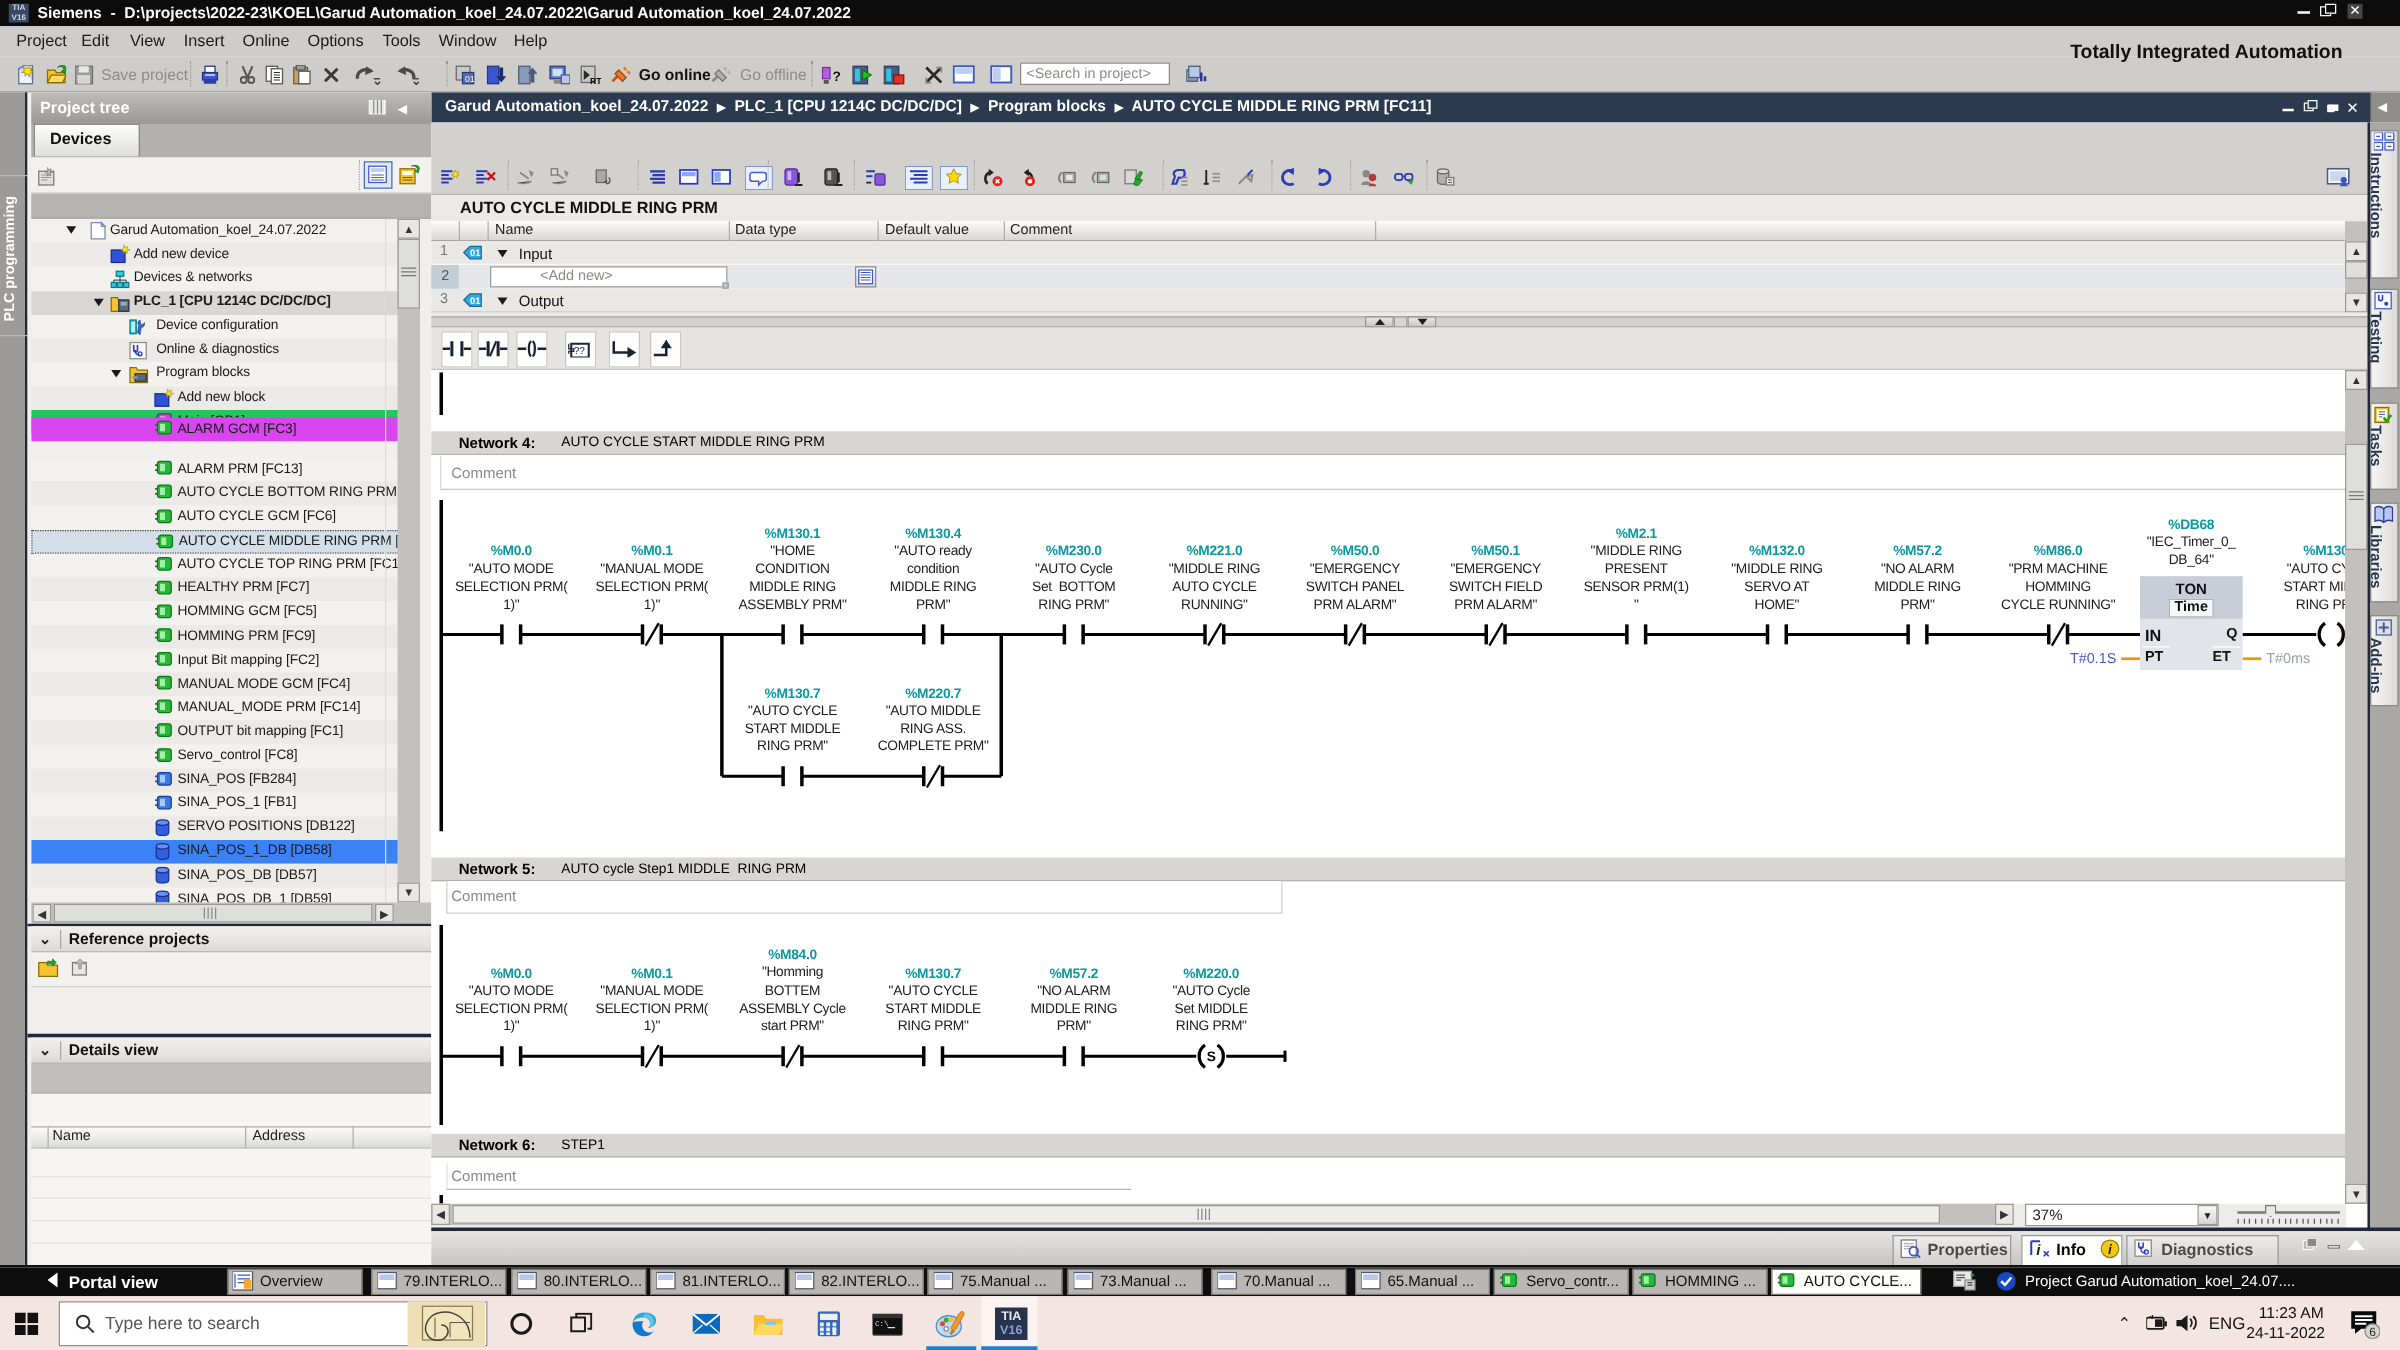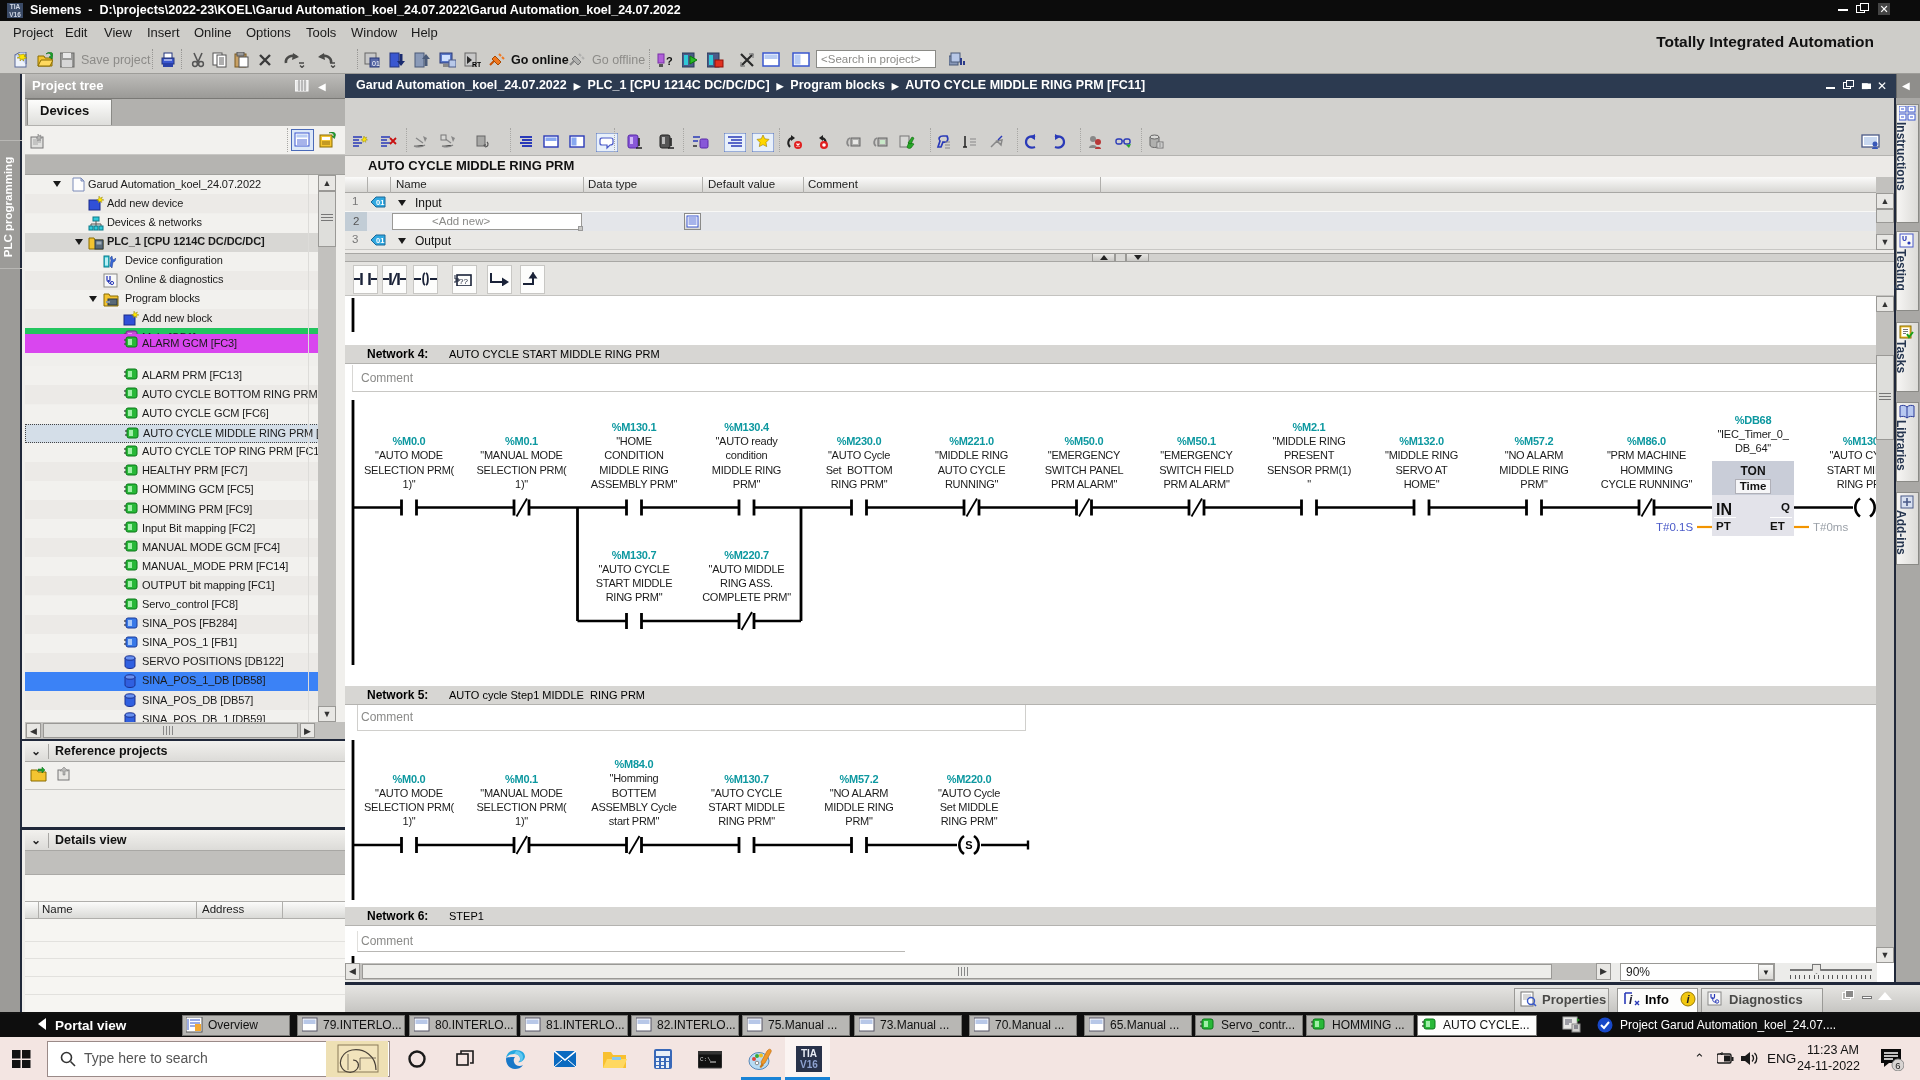--- a/index.html
+++ b/index.html
@@ -832,39 +832,39 @@
 <div class="lbl" style="left:684.5px;top:771.5px"><span class="addr">%M130.7</span><br>"AUTO CYCLE<br>START MIDDLE<br>RING PRM"</div>
 <div class="lbl" style="left:797px;top:771.5px"><span class="addr">%M57.2</span><br>"NO ALARM<br>MIDDLE RING<br>PRM"</div>
 <div class="lbl" style="left:907px;top:771.5px"><span class="addr">%M220.0</span><br>"AUTO Cycle<br>Set MIDDLE<br>RING PRM"</div>
 <div class="lbl" style="left:1691px;top:412.7px"><span class="addr">%DB68</span><br>"IEC_Timer_0_<br>DB_64"</div>
 <div class="lbl" style="left:1803px;top:434px;width:124px;clip-path:inset(0 50px 0 0)"><span class="addr">%M130.7</span><br>"AUTO CYCLE<br>START MIDDLE<br>RING PRM"</div>
 <div style="position:absolute;left:1712px;top:461px;width:82px;height:75px;background:#e3e3ea"></div>
 <div style="position:absolute;left:1712px;top:461px;width:82px;height:34px;background:#c9cdd8"></div>
 <div style="position:absolute;left:1712px;top:464px;width:82px;text-align:center;font-size:12px;font-weight:bold;color:#111">TON</div>
 <div style="position:absolute;left:1735px;top:479px;width:36px;height:15px;background:#f6f6f8;border:1px solid #b0b0b8"></div>
 <div style="position:absolute;left:1735px;top:480px;width:36px;text-align:center;font-size:11.5px;font-weight:bold;color:#111">Time</div>
-<div style="position:absolute;left:1716px;top:501px;font-size:16px;font-weight:bold;color:#111">IN</div>
+<div style="position:absolute;left:1716px;top:501px;font-size:13px;font-weight:bold;color:#111">IN</div>
 <div style="position:absolute;left:1781px;top:501px;font-size:11.5px;font-weight:bold;color:#111">Q</div>
 <div style="position:absolute;left:1716px;top:520px;font-size:11.5px;font-weight:bold;color:#111">PT</div>
 <div style="position:absolute;left:1770px;top:520px;font-size:11.5px;font-weight:bold;color:#111">ET</div>
 <div style="position:absolute;left:1714px;top:516.5px;width:22px;height:1px;background:#fff"></div>
 <div style="position:absolute;left:1770px;top:516.5px;width:22px;height:1px;background:#fff"></div>
 <div style="position:absolute;left:1656px;top:521px;font-size:11.5px;color:#4a5ac8">T#0.1S</div>
 <div style="position:absolute;left:1813px;top:521px;font-size:11.5px;color:#9aa0a8">T#0ms</div>
 <div style="position:absolute;left:345px;top:963px;width:1532px;height:19px;background:#ececea"></div>
 <div style="position:absolute;left:345px;top:963px;width:15px;height:17px;background:#e8e7e4;border:1px solid #9a9996;text-align:center;font-size:9px;color:#333;line-height:15px">◀</div>
 <div style="position:absolute;left:360px;top:963px;width:1236px;height:17px;background:#c2c1be"></div>
 <div style="position:absolute;left:362px;top:964px;width:1190px;height:15px;background:#ededea;border:1px solid #9a9996"></div>
 <div style="position:absolute;left:958px;top:967px;width:1px;height:9px;background:#888"></div>
 <div style="position:absolute;left:961px;top:967px;width:1px;height:9px;background:#888"></div>
 <div style="position:absolute;left:964px;top:967px;width:1px;height:9px;background:#888"></div>
 <div style="position:absolute;left:967px;top:967px;width:1px;height:9px;background:#888"></div>
 <div style="position:absolute;left:1596px;top:963px;width:15px;height:17px;background:#e8e7e4;border:1px solid #9a9996;text-align:center;font-size:9px;color:#333;line-height:15px">▶</div>
 <div style="position:absolute;left:1620px;top:963px;width:155px;height:18px;background:#fff;border:1px solid #9a9996"></div>
-<div style="position:absolute;left:1626px;top:965px;font-size:12px;color:#222">90%</div>
+<div style="position:absolute;left:1626px;top:965px;font-size:12px;color:#222">37%</div>
 <div style="position:absolute;left:1758px;top:964px;width:16px;height:16px;background:linear-gradient(#f8f8f6,#d8d7d4);border:1px solid #9a9996;text-align:center;font-size:8px;color:#222;line-height:15px">▼</div>
 <div style="position:absolute;left:1790px;top:969px;width:82px;height:1.5px;background:#777"></div>
 <div style="position:absolute;left:1812px;top:964px;width:9px;height:10px;background:#e8e7e4;border:1px solid #777;clip-path:polygon(0 0,100% 0,100% 60%,50% 100%,0 60%)"></div>
 <div style="position:absolute;left:1790.0px;top:975px;width:1px;height:4px;background:#555"></div>
     <div style="position:absolute;left:1794.7px;top:975px;width:1px;height:4px;background:#555"></div>
     <div style="position:absolute;left:1799.4px;top:975px;width:1px;height:4px;background:#555"></div>
     <div style="position:absolute;left:1804.1px;top:975px;width:1px;height:4px;background:#555"></div>
     <div style="position:absolute;left:1808.8px;top:975px;width:1px;height:4px;background:#555"></div>
     <div style="position:absolute;left:1813.5px;top:975px;width:1px;height:4px;background:#555"></div>
     <div style="position:absolute;left:1818.2px;top:975px;width:1px;height:4px;background:#555"></div>

